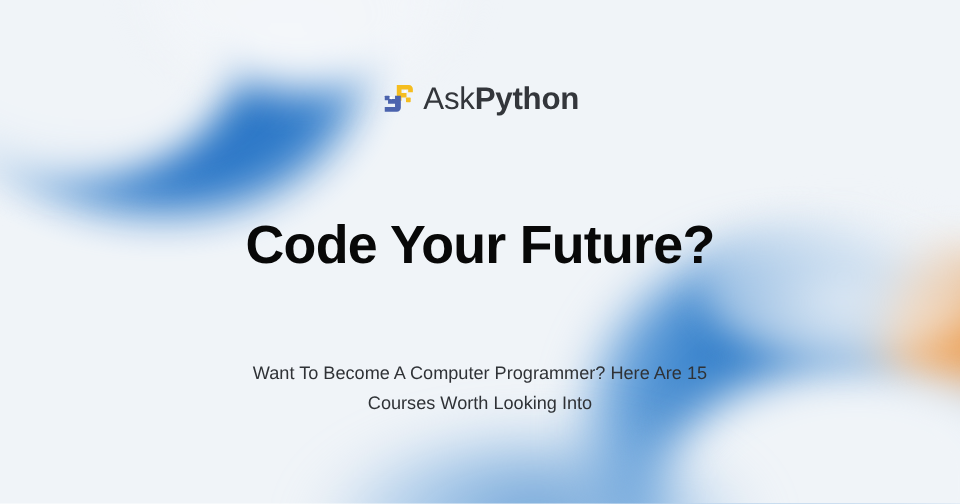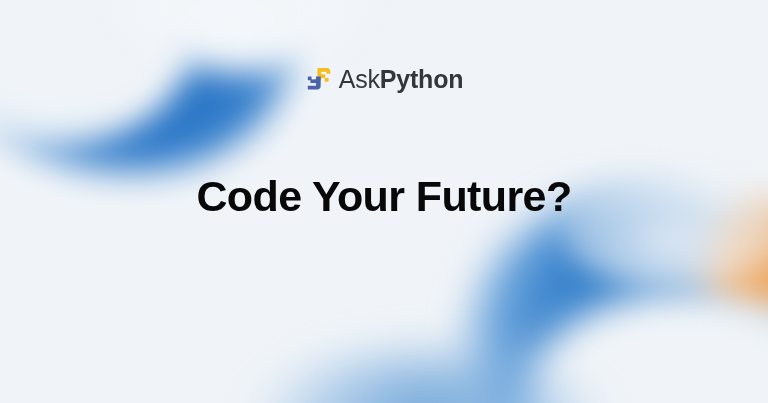--- a/index.html
+++ b/index.html
@@ -219,15 +219,16 @@
         <path fill="#4b63ad" d="M17.9 13.2v11.1c0 2.0-1.6 3.6-3.6 3.6H3.2v-4.3h9.4v-3.1H6.2v-4.2h6.4v-3.1z"></path>
         <rect fill="#4b63ad" x="3.2" y="13.2" width="4.3" height="4.2" rx="0.6"></rect>
         <circle fill="#ffffff" cx="9.1" cy="15.3" r="1.1"></circle>
         <circle fill="#ffffff" cx="22.0" cy="9.2" r="1.1"></circle>
       </svg>
       <span class="logo-text"><span class="ask">Ask</span><span class="python">Python</span></span>
     </div>
 
     <h1 class="title">Code Your Future?</h1>
 
+    <p class="subtitle">Want To Become A Computer Programmer? Here Are 15 Courses Worth Looking Into</p>
 
   </div>
 </div>
 
 </body></html>

